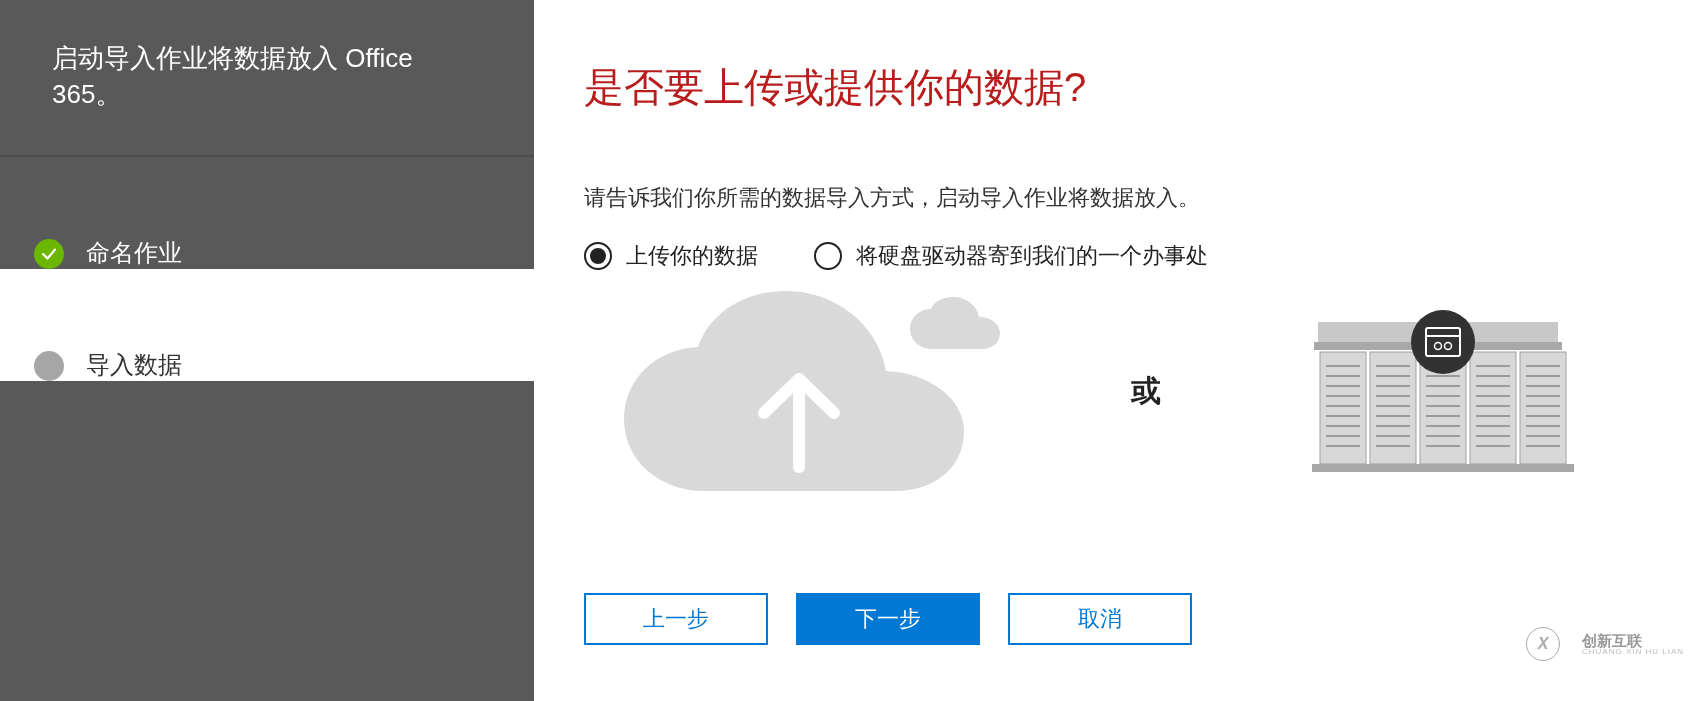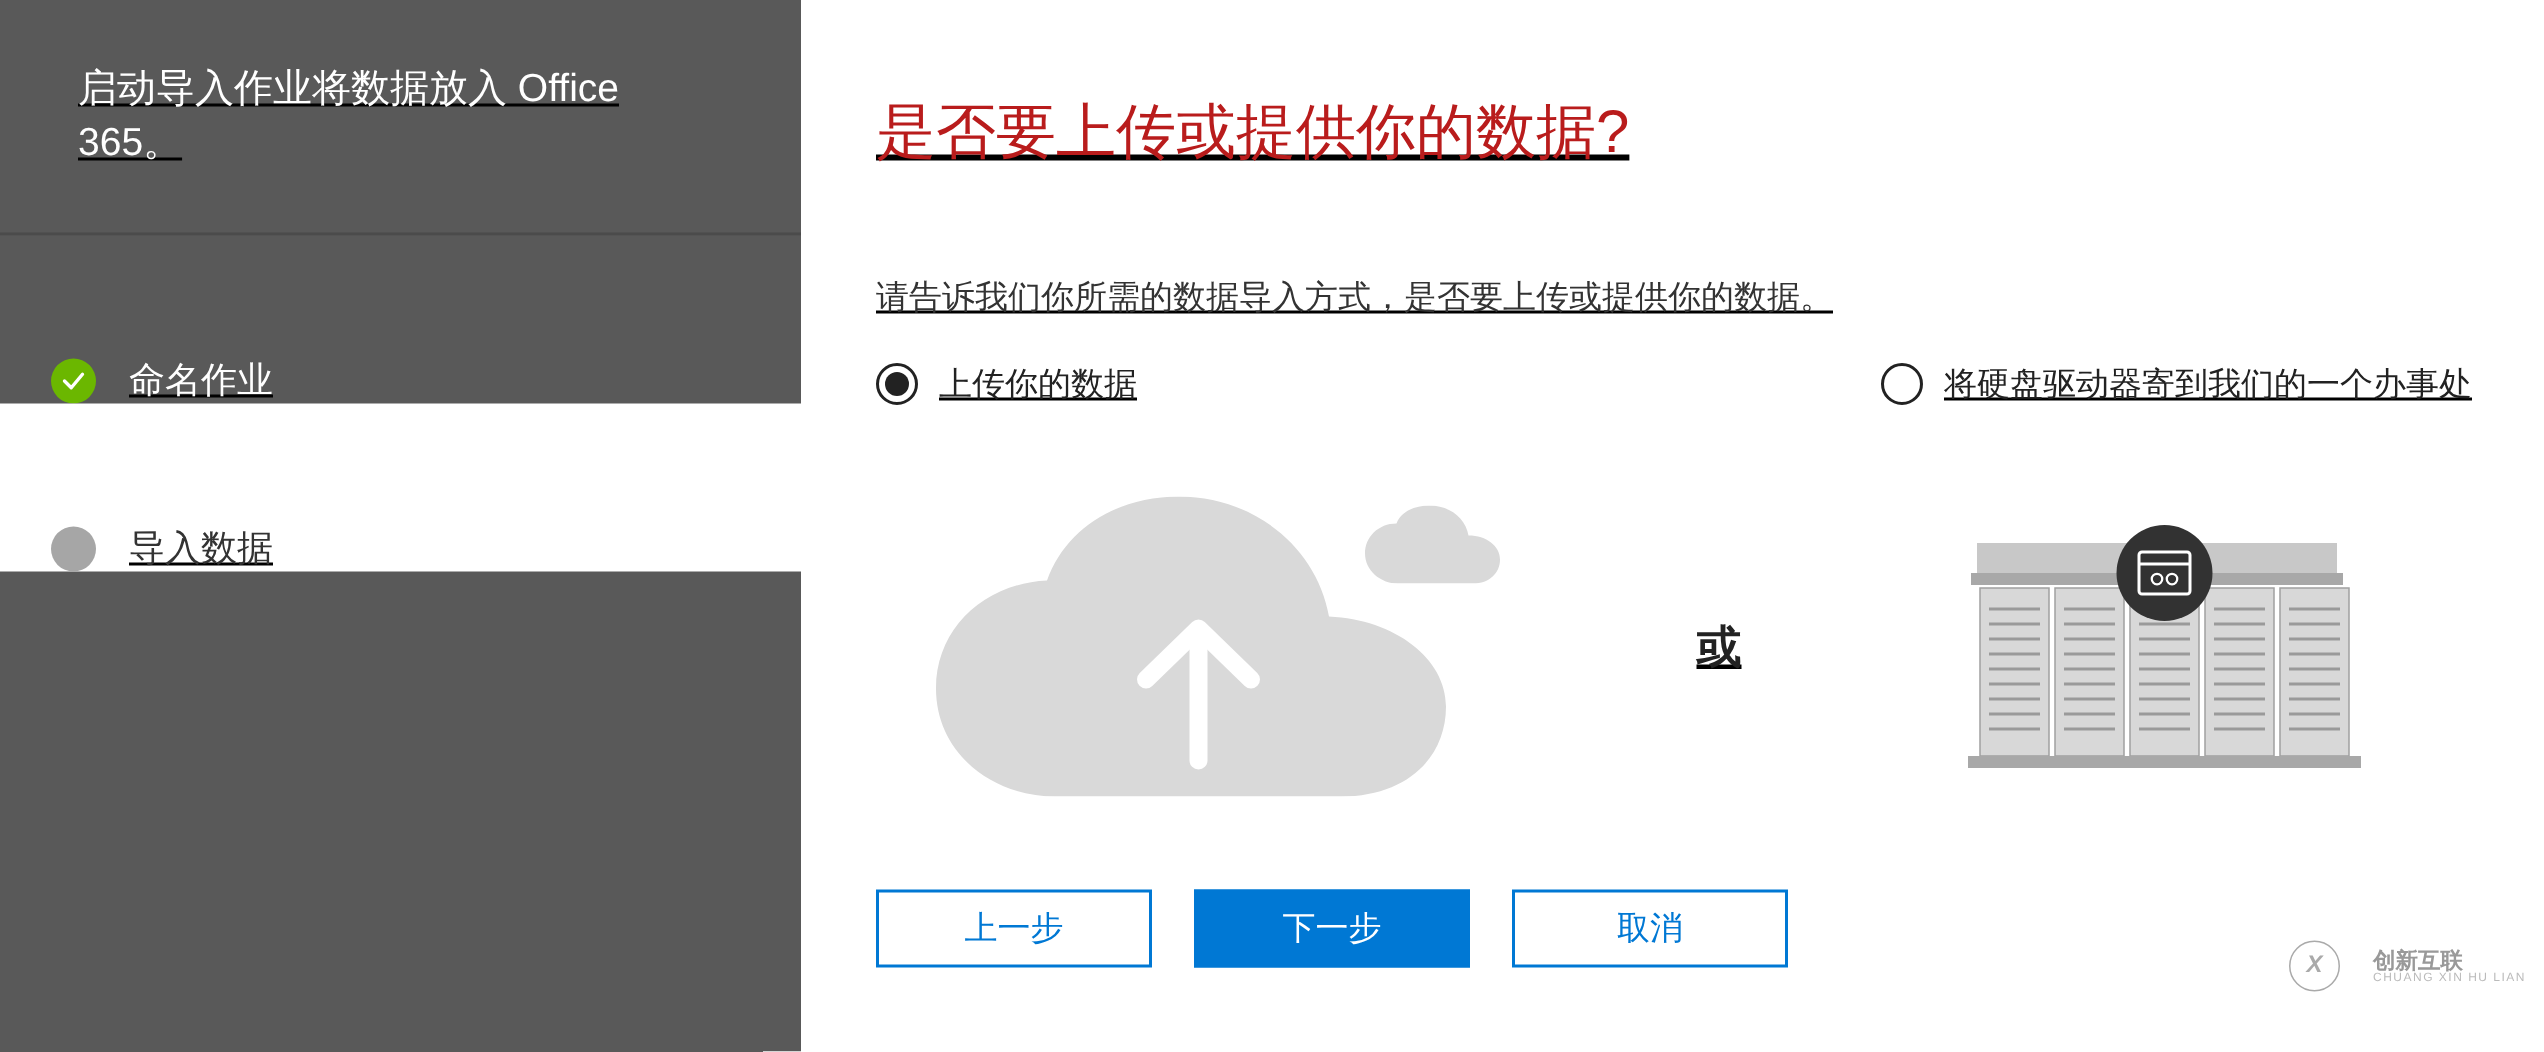--- a/index.html
+++ b/index.html
@@ -1,35 +1,35 @@
 <!DOCTYPE html>
 <html><head>
 <meta charset="utf-8">
 <style>
   * { box-sizing: border-box; margin: 0; padding: 0; }
   html, body { width: 1696px; height: 701px; font-family: "Segoe UI", "Microsoft YaHei", sans-serif; background: #fff; overflow: hidden; }
-  .root { display: flex; width: 100%; height: 100%; text-decoration: underline; }
+  .root { display: flex; width: 100%; height: 100%; }
 
   
   .sidebar { width: 534px; height: 100%; background: #595959; color: #fff; display: flex; flex-direction: column; }
   .sidebar-header { padding: 40px 48px 42px 52px; border-bottom: 2px solid #4b4b4b; font-size: 26px; font-weight: 400; line-height: 1.4; }
   .step { display: flex; align-items: flex-end; height: 112px; padding-left: 34px; gap: 22px; font-size: 24px; }
   .step.completed { background: #595959; }
   .step.current { background: #ffffff; color: #333; }
   .step-bullet { width: 30px; height: 30px; border-radius: 50%; display: flex; align-items: center; justify-content: center; flex-shrink: 0; }
   .step.completed .step-bullet { background: #6bb700; }
   .step.current .step-bullet { background: #a6a6a6; }
   .step-check svg { width: 18px; height: 18px; display: block; }
 
   
   .main { flex: 1; position: relative; padding: 60px 48px 0 50px; }
   .main-title { font-size: 40px; font-weight: 400; color: #b91c1c; margin-bottom: 68px; }
   .main-desc { font-size: 22px; color: #333; margin-bottom: 28px; }
 
-  .options { display: flex; justify-content: space-between; align-items: center; margin-bottom: 40px; gap: 40px; }
+  .options { display: flex; align-items: center; gap: 56px; }
   .radio { display: flex; align-items: center; gap: 14px; cursor: pointer; }
   .radio-circle { width: 28px; height: 28px; border: 2px solid #222; border-radius: 50%; display: flex; align-items: center; justify-content: center; flex-shrink: 0; }
   .radio.selected .radio-circle::after { content: ""; width: 16px; height: 16px; background: #222; border-radius: 50%; }
   .radio-label { font-size: 22px; color: #222; }
 
   .illustrations { display: flex; align-items: center; justify-content: space-between; padding: 20px 70px 0 40px; }
   .illus-cloud { position: relative; width: 360px; height: 200px; }
   .cloud-small { position: absolute; right: -26px; top: 6px; width: 100px; height: 52px; }
   .or-text { font-size: 30px; font-weight: 700; color: #222; margin: 0 40px; }
   .illus-servers { position: relative; width: 270px; height: 170px; }
@@ -61,21 +61,21 @@
     </div>
 
     <div class="step current">
       <span class="step-bullet"></span>
       <span>导入数据</span>
     </div>
   </aside>
 
   <main class="main">
     <h1 class="main-title">是否要上传或提供你的数据?</h1>
-    <p class="main-desc">请告诉我们你所需的数据导入方式，是否要上传或提供你的数据。</p>
+    <p class="main-desc">请告诉我们你所需的数据导入方式，启动导入作业将数据放入。</p>
 
     <div class="options">
       <label class="radio selected">
         <span class="radio-circle"></span>
         <span class="radio-label">上传你的数据</span>
       </label>
       <label class="radio">
         <span class="radio-circle"></span>
         <span class="radio-label">将硬盘驱动器寄到我们的一个办事处</span>
       </label>

